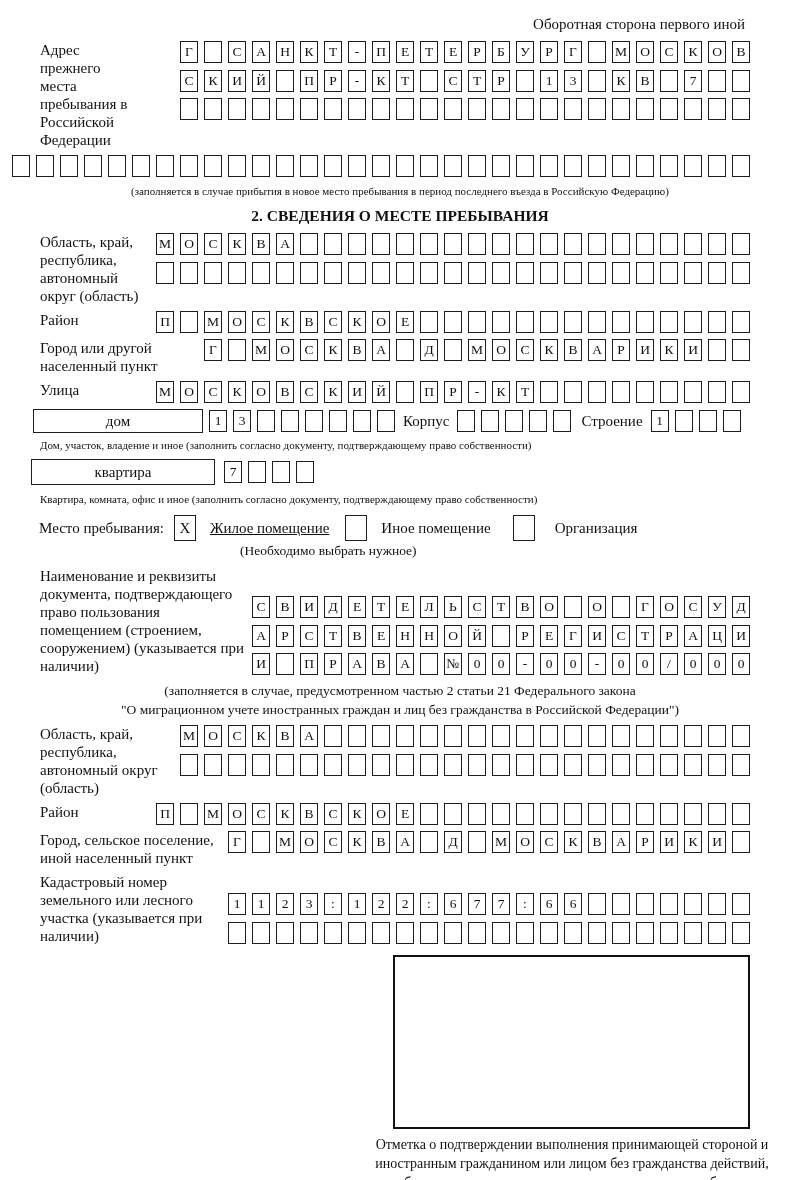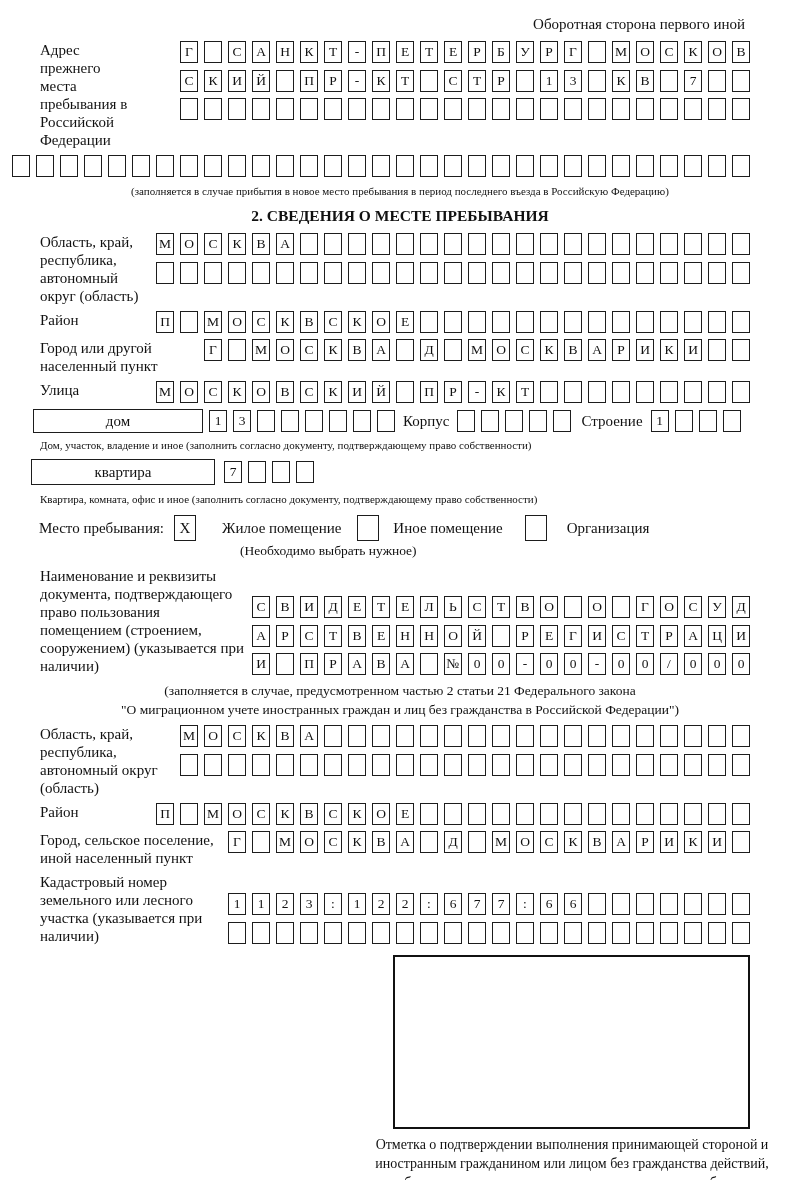--- a/index.html
+++ b/index.html
@@ -370,21 +370,21 @@
         <span class="cbox"></span>
         <span class="cbox"></span>
         <span class="cbox"></span>
       </div>
   </div>
   <div class="caption note-left">Квартира, комната, офис и иное (заполнить согласно документу, подтверждающему право собственности)</div>
 
   <div class="stay-row">
     <span>Место пребывания:</span>
     <span class="chk" style="margin-left:10px;">X</span>
-    <span style="margin-left:26px;">Жилое помещение</span>
+    <span style="margin-left:14px;text-decoration:underline;">Жилое помещение</span>
     <span class="chk" style="margin-left:16px;"></span>
     <span style="margin-left:14px;">Иное помещение</span>
     <span class="chk" style="margin-left:22px;"></span>
     <span style="margin-left:20px;">Организация</span>
   </div>
   <div class="stay-note">(Необходимо выбрать нужное)</div>
 
   <div class="frow mt4">
     <div class="flabel w205">Наименование и реквизиты документа, подтверждающего право пользования помещением (строением, сооружением) (указывается при наличии)</div>
     <div class="rows">

